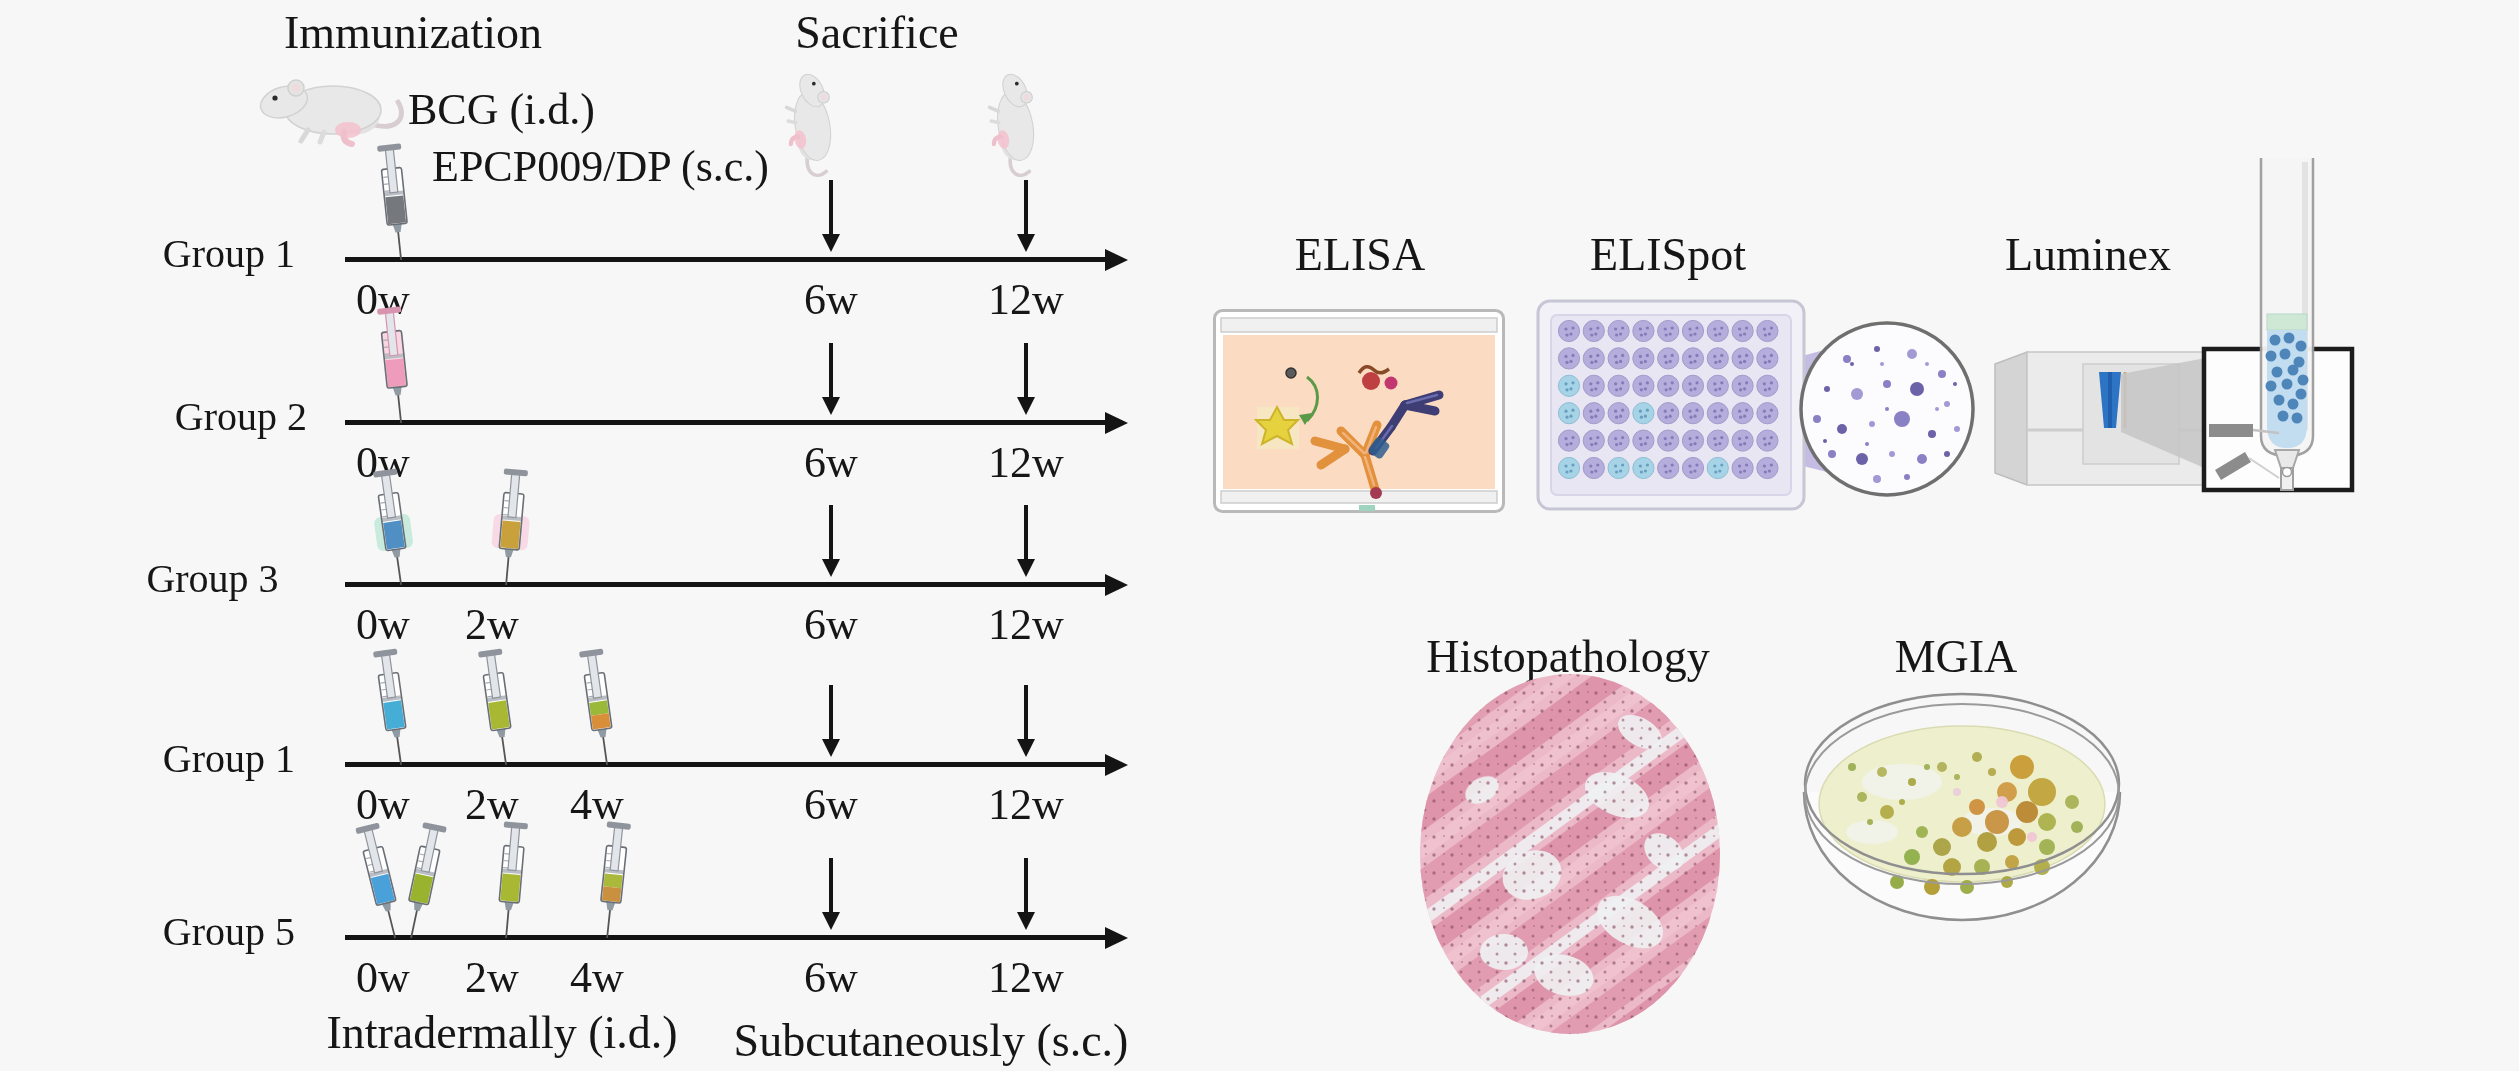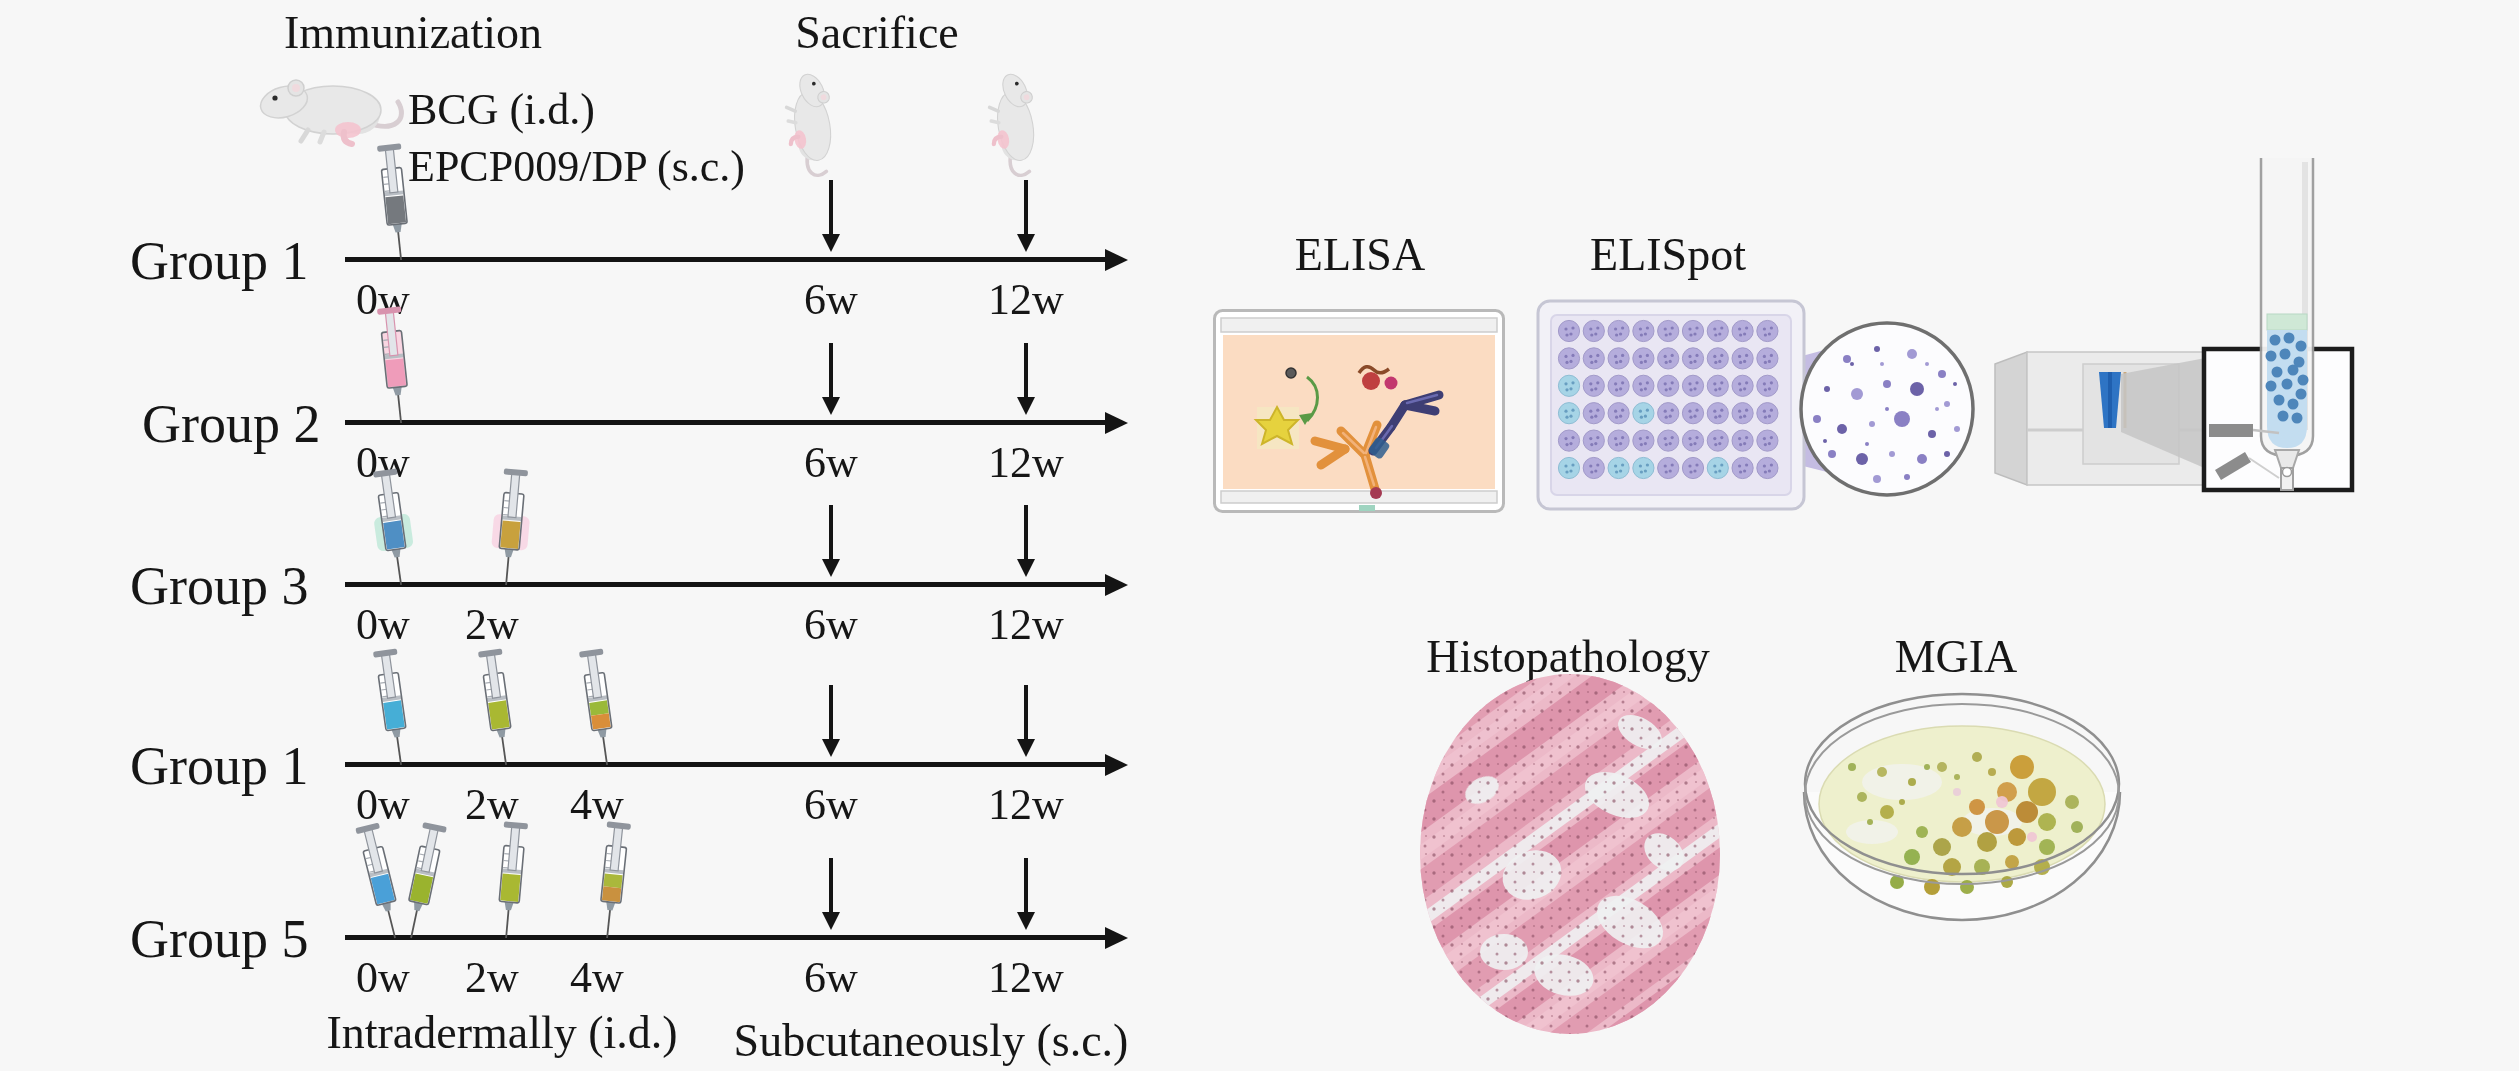--- a/index.html
+++ b/index.html
@@ -10,39 +10,39 @@
     color:#161616;
     overflow:hidden;
     position:relative;
   }
   #figure{position:absolute;left:0;top:0;width:2519px;height:1071px;}
   .t{position:absolute;white-space:nowrap;}
   .center{text-align:center;}
   .title{font-size:46px;}
   .lbl{font-size:44px;}
   .assay-title{font-size:46px;text-align:center;}
-  .group-label{position:absolute;font-size:54px;text-align:right;white-space:nowrap;}
+  .group-label{position:absolute;font-size:40px;text-align:right;white-space:nowrap;}
   .week-label{position:absolute;font-size:44px;text-align:center;}
   .tl-line{position:absolute;height:5px;background:#141414;}
   .tl-head{position:absolute;width:0;height:0;border-top:11px solid transparent;border-bottom:11px solid transparent;border-left:23px solid #141414;}
   .sac-shaft{position:absolute;width:4px;background:#141414;}
   .sac-head{position:absolute;width:0;height:0;border-left:9px solid transparent;border-right:9px solid transparent;border-top:18px solid #141414;}
   .syr{position:absolute;}
   svg{position:absolute;overflow:visible;}
 </style>
 </head>
 <body>
 
 <div id="figure">
 
   <div class="t title center" style="left:263px;top:6px;width:300px">Immunization</div>
   <div class="t title center" style="left:727px;top:6px;width:300px">Sacrifice</div>
 
   <div class="t lbl" style="left:408px;top:84px">BCG (i.d.)</div>
-  <div class="t lbl" style="left:408px;top:141px">EPCP009/DP (s.c.)</div>
+  <div class="t lbl" style="left:432px;top:141px">EPCP009/DP (s.c.)</div>
 
   <svg style="left:248px;top:62px" width="170" height="100" viewBox="0 0 170 100">
     <defs>
       <g id="mouseShape">
         <path d="M118,60 C148,72 160,56 150,40" stroke="#d8ced2" stroke-width="5" fill="none" stroke-linecap="round"></path>
         <ellipse cx="110" cy="52" rx="22" ry="20" fill="#e2e2e2"></ellipse>
         <ellipse cx="85" cy="48" rx="48" ry="24" fill="#e8e8e8" stroke="#d2d2d2" stroke-width="1.5"></ellipse>
         <ellipse cx="100" cy="68" rx="13" ry="8" fill="#f4c3ce" opacity="0.9"></ellipse>
         <path d="M96,70 q-2,10 8,12" stroke="#eec0cb" stroke-width="6" fill="none" stroke-linecap="round"></path>
         <ellipse cx="36" cy="40" rx="24" ry="15" fill="#e8e8e8" stroke="#d2d2d2" stroke-width="1.5" transform="rotate(-16 36 40)"></ellipse>
@@ -276,20 +276,21 @@
           <rect x="10" y="2" width="24" height="6" rx="2" fill="#8f949c"></rect>
         </svg>
       </div>
     </div>
 
   <div class="t lbl center" style="left:322px;top:1006px;width:360px;font-size:46px">Intradermally (i.d.)</div>
   <div class="t lbl center" style="left:731px;top:1014px;width:400px;font-size:46px">Subcutaneously (s.c.)</div>
 
   <div class="t assay-title" style="left:1240px;top:228px;width:240px">ELISA</div>
   <div class="t assay-title" style="left:1528px;top:228px;width:280px">ELISpot</div>
+  <div class="t assay-title" style="left:1948px;top:228px;width:280px">Luminex</div>
   <div class="t assay-title" style="left:1398px;top:630px;width:340px">Histopathology</div>
   <div class="t assay-title" style="left:1816px;top:630px;width:280px">MGIA</div>
 
   <svg style="left:1213px;top:309px" width="292" height="204" viewBox="0 0 292 204">
     <rect x="1.5" y="1.5" width="289" height="201" rx="8" fill="#ffffff" stroke="#b9b9b9" stroke-width="3"></rect>
     <rect x="8" y="9" width="276" height="14" fill="#f0f0f0" stroke="#cdcdcd" stroke-width="1.5"></rect>
     <rect x="8" y="182" width="276" height="12" fill="#f0f0f0" stroke="#cdcdcd" stroke-width="1.5"></rect>
     <rect x="10" y="26" width="272" height="154" fill="#fbdcc2"></rect>
     <rect x="146" y="196" width="16" height="6" fill="#9fd4c0"></rect>
 

